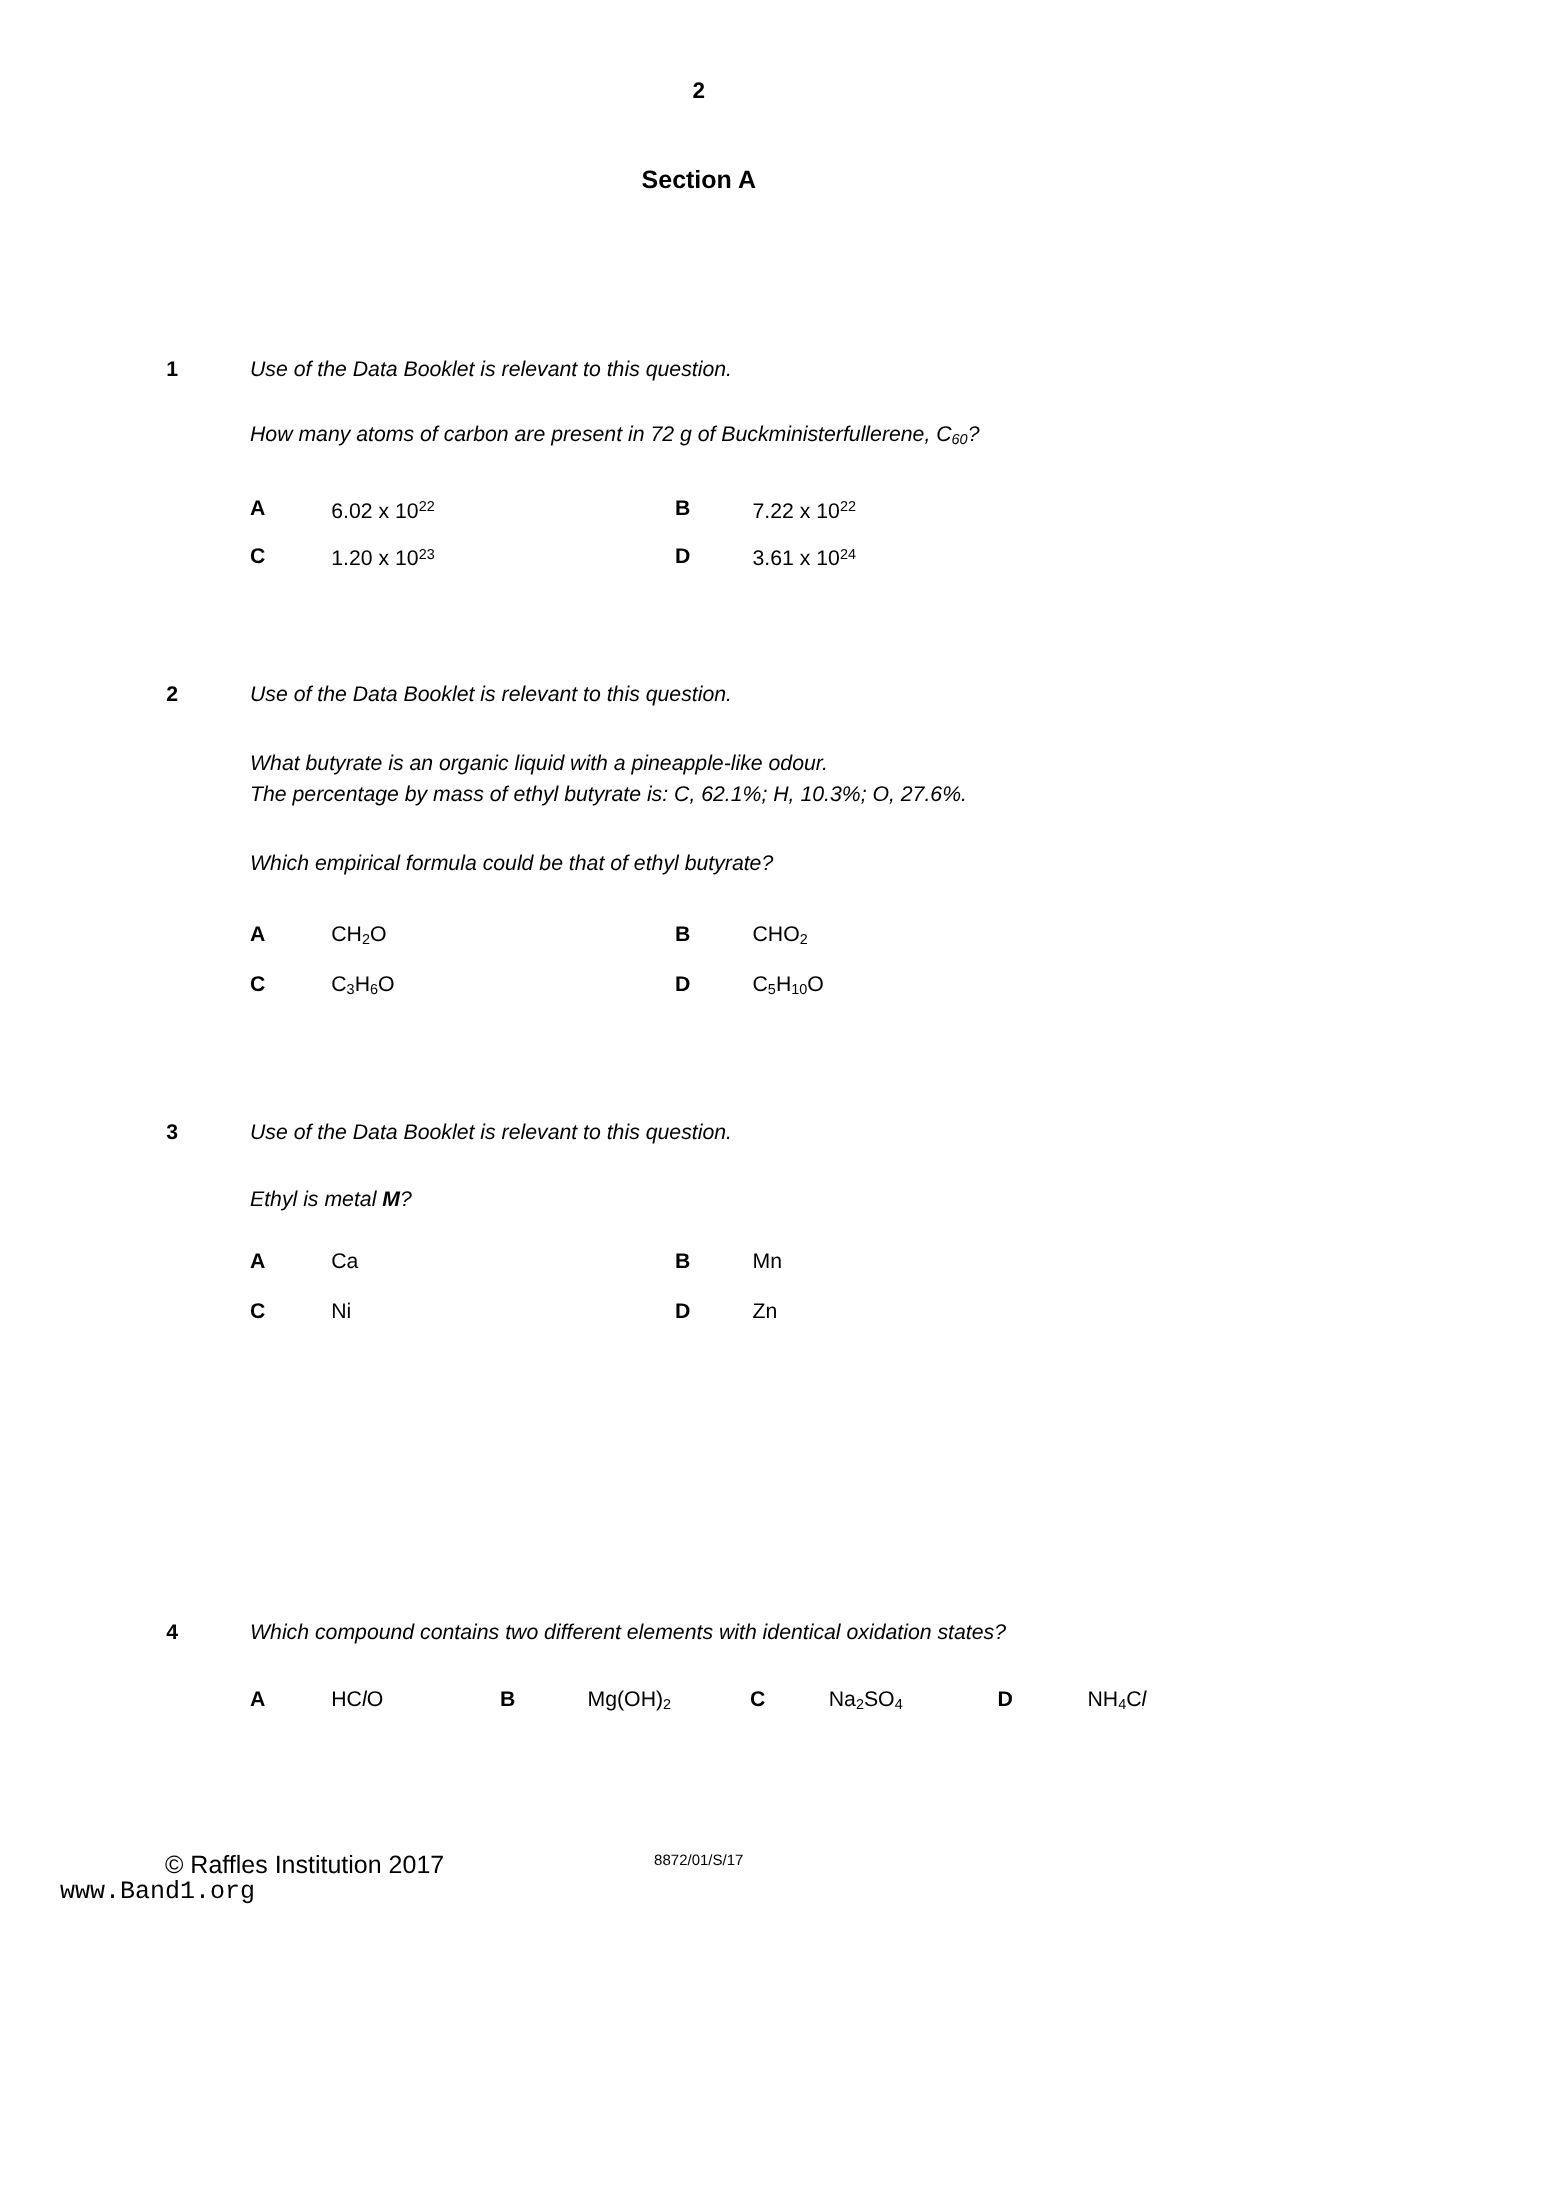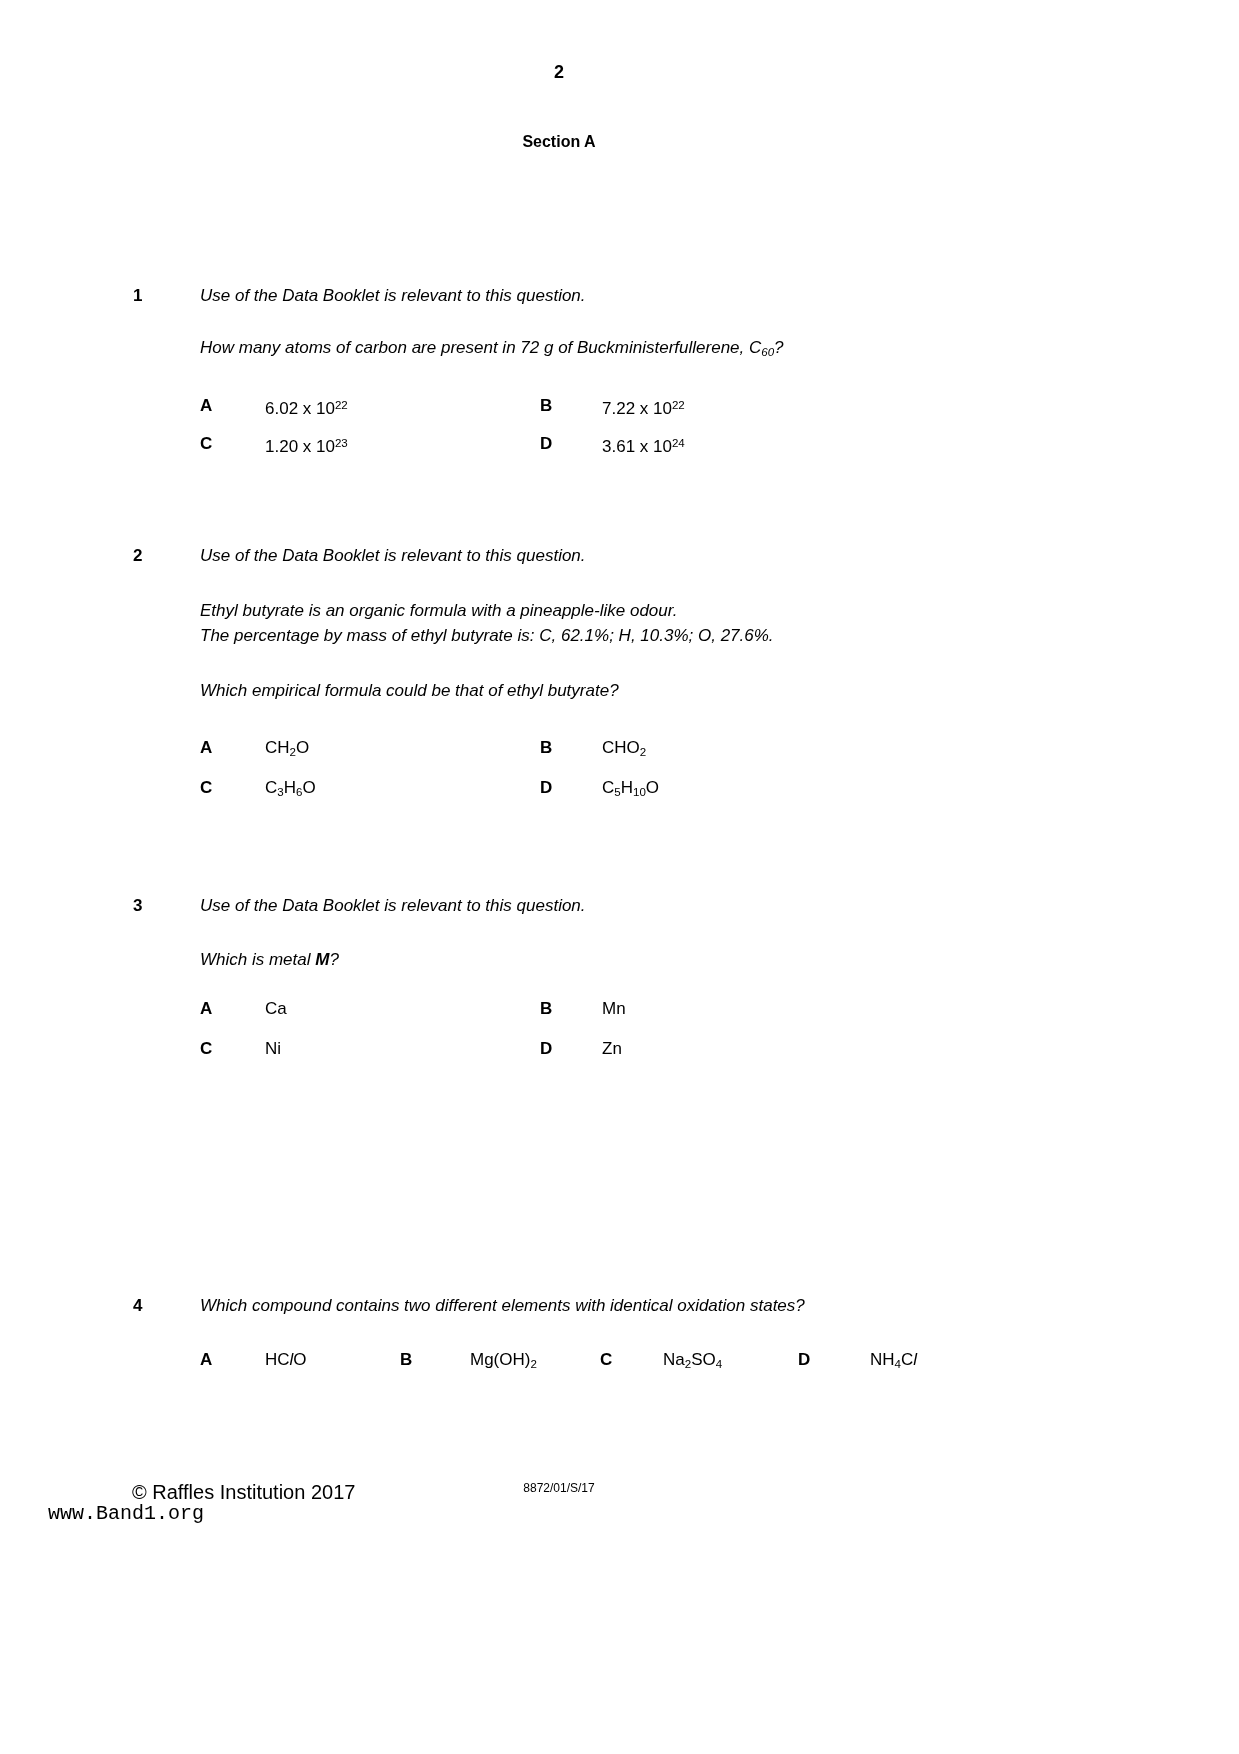--- a/index.html
+++ b/index.html
@@ -8,21 +8,21 @@
     width: 1239px;
     height: 1754px;
     background: #ffffff;
     font-family: "Liberation Sans", sans-serif;
     font-size: 17px;
     color: #000000;
     overflow: hidden;
   }
   .centercol { position: absolute; left: 133px; width: 852px; text-align: center; }
   .page-number { top: 62px; font-weight: bold; font-size: 18px; }
-  .section-title { top: 133px; font-weight: bold; font-size: 16px; }
+  .section-title { top: 133px; font-weight: bold; font-size: 20px; }
   .intro {
     position: absolute; top: 186px; left: 133px; width: 852px;
     text-align: justify; line-height: 25px; margin: 0;
   }
   .question { position: absolute; left: 133px; width: 852px; display: flex; }
   .q1 { top: 283px; }
   .q2 { top: 543px; }
   .q3 { top: 893px; }
   .q4 { top: 1293px; }
   .q-num { width: 67px; font-weight: bold; line-height: 25px; }
@@ -84,21 +84,21 @@
           <span class="opt-value" style="left:402px"><span>3.61 x 10</span><span class="rt-sup">24</span></span>
         </div>
       </div>
     </div>
   </div>
 
   <div class="question q2">
     <div class="q-num">2</div>
     <div class="q-body">
       <p class="preamble">Use of the Data Booklet is relevant to this question.</p>
-      <p class="mt-q2-para">Ethyl butyrate is an organic formula with a pineapple-like odour.</p>
+      <p class="mt-q2-para">What butyrate is an organic liquid with a pineapple-like odour.</p>
       <p>The percentage by mass of ethyl butyrate is: C, 62.1%; H, 10.3%; O, 27.6%.</p>
       <p class="mt-q2-question"><span>Which empirical formula could be that of ethyl butyrate?</span></p>
       <div class="options q2gap">
         <div class="opt-row">
           <span class="opt-letter" style="left:0">A</span>
           <span class="opt-value" style="left:65px"><span>CH</span><span class="rt-sub">2</span><span>O</span></span>
           <span class="opt-letter" style="left:340px">B</span>
           <span class="opt-value" style="left:402px"><span>CHO</span><span class="rt-sub">2</span></span>
         </div>
         <div class="opt-row">
@@ -108,21 +108,21 @@
           <span class="opt-value" style="left:402px"><span>C</span><span class="rt-sub">5</span><span>H</span><span class="rt-sub">10</span><span>O</span></span>
         </div>
       </div>
     </div>
   </div>
 
   <div class="question q3">
     <div class="q-num">3</div>
     <div class="q-body">
       <p class="preamble">Use of the Data Booklet is relevant to this question.</p>
-      <p class="mt-q3-question"><span>Which is metal </span><span class="rt-b">M</span><span>?</span></p>
+      <p class="mt-q3-question"><span>Ethyl is metal </span><span class="rt-b">M</span><span>?</span></p>
       <div class="options q3gap">
         <div class="opt-row">
           <span class="opt-letter" style="left:0">A</span>
           <span class="opt-value" style="left:65px"><span>Ca</span></span>
           <span class="opt-letter" style="left:340px">B</span>
           <span class="opt-value" style="left:402px"><span>Mn</span></span>
         </div>
         <div class="opt-row">
           <span class="opt-letter" style="left:0">C</span>
           <span class="opt-value" style="left:65px"><span>Ni</span></span>

